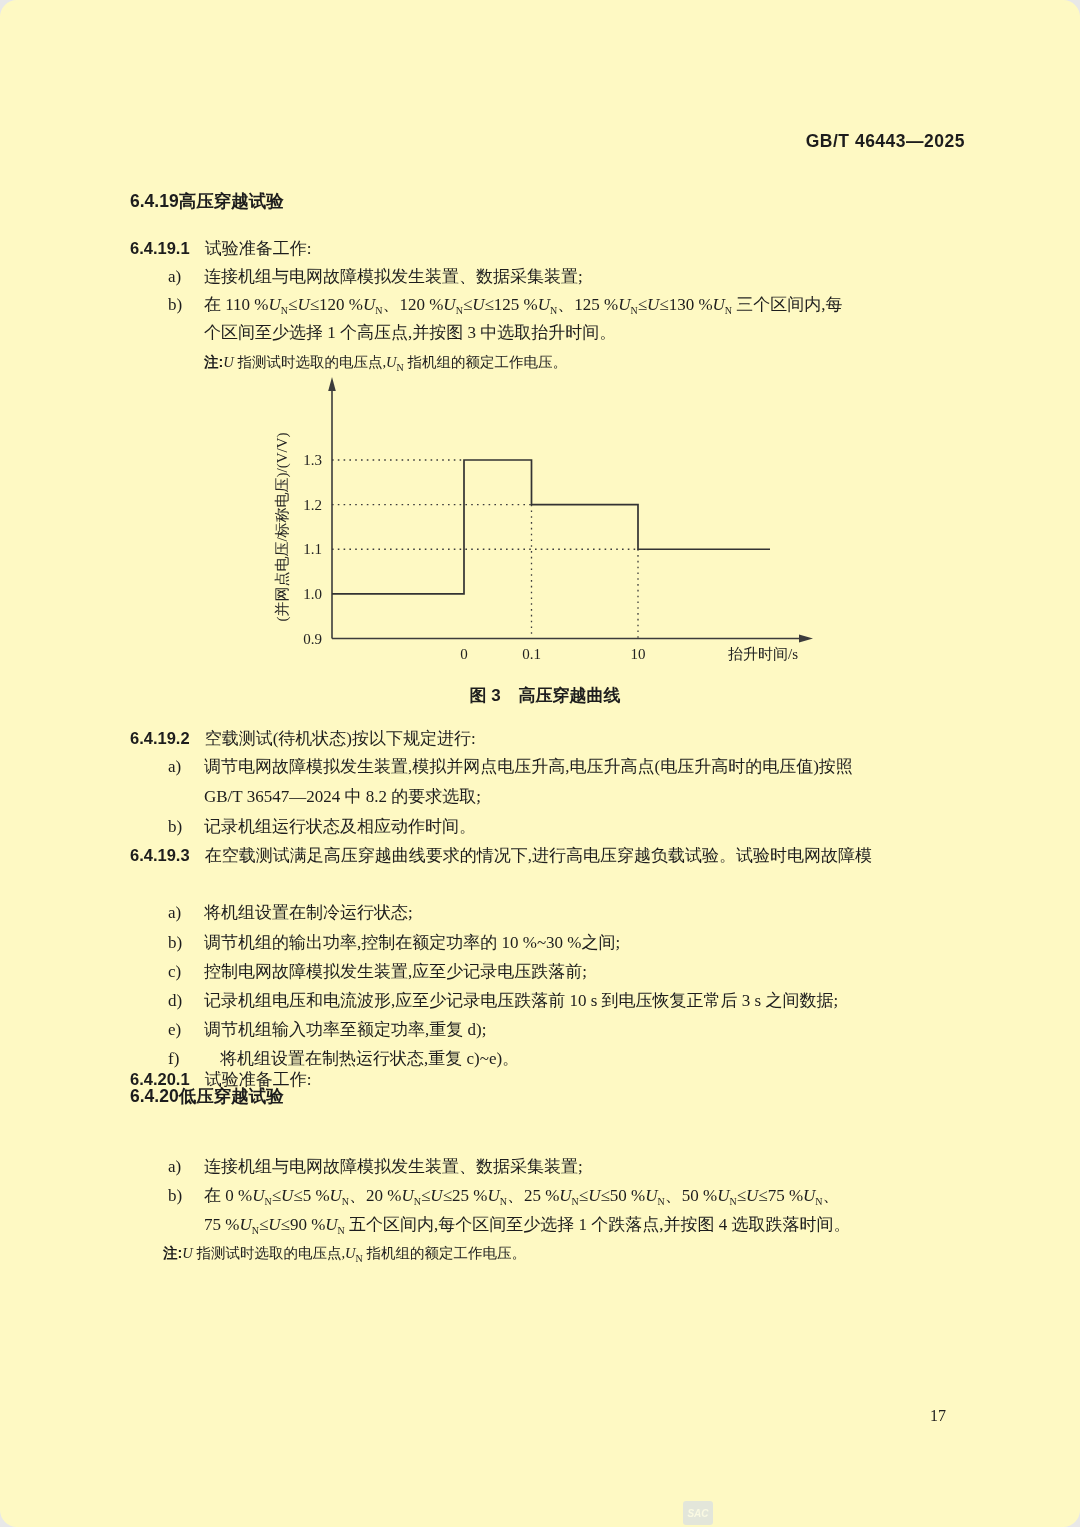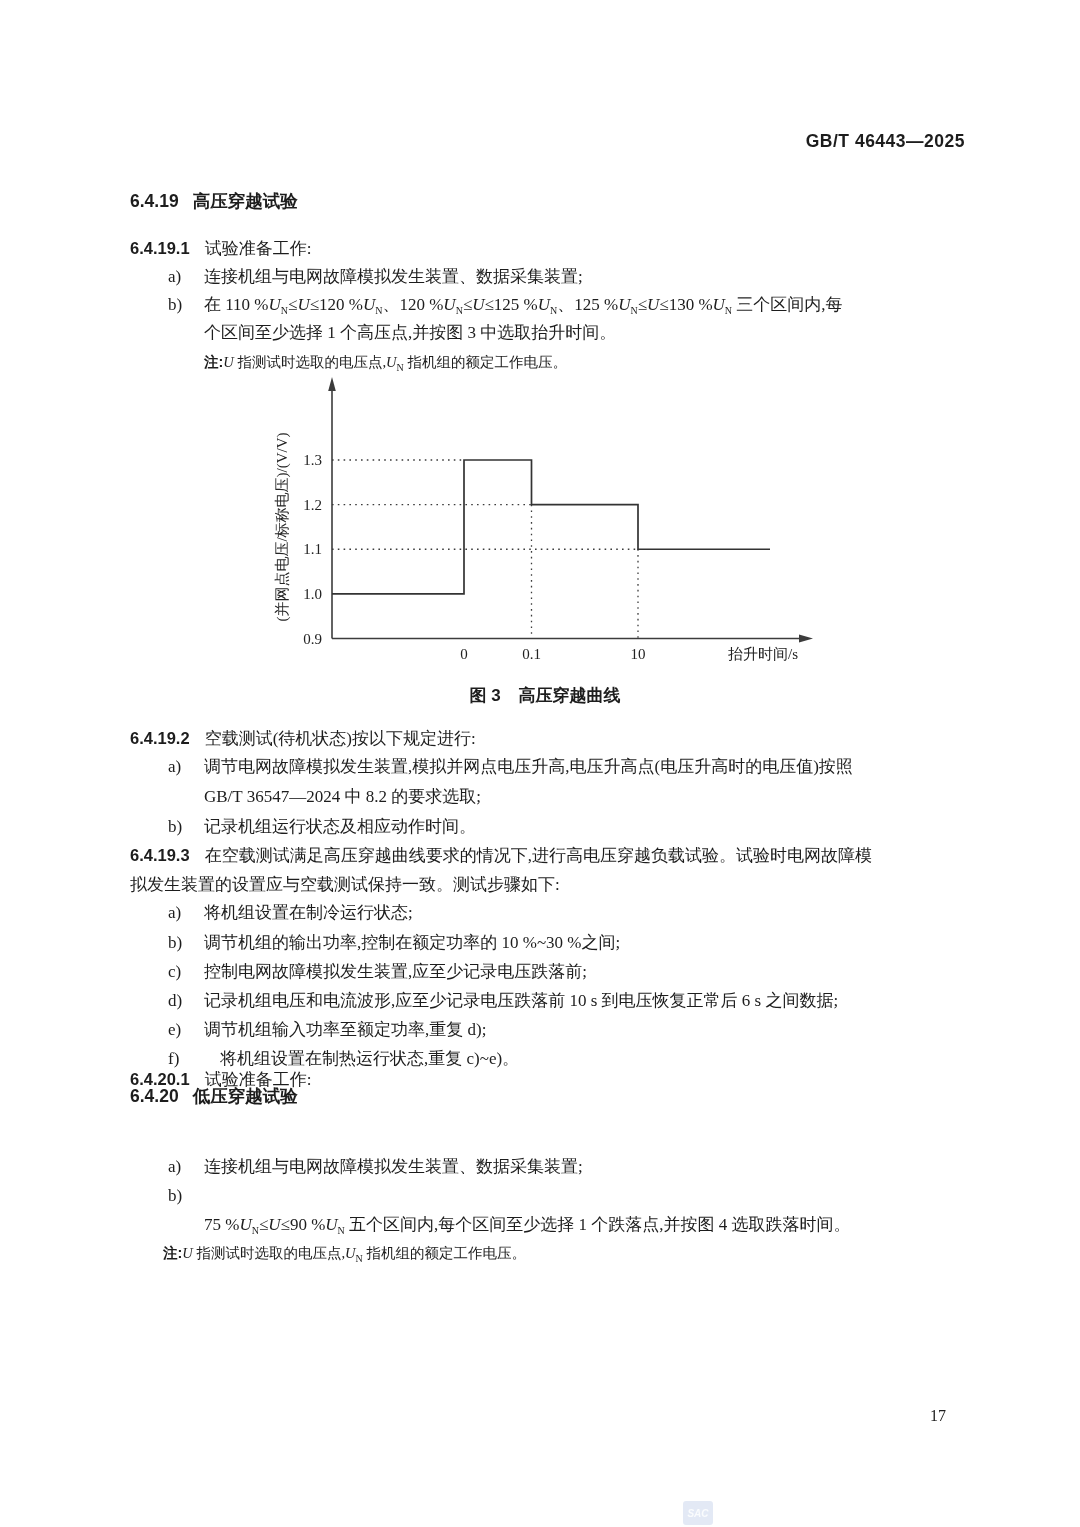--- a/index.html
+++ b/index.html
@@ -1,21 +1,21 @@
 <!DOCTYPE html>
 <html lang="zh"><head>
 <meta charset="utf-8">
 <style>
   html,body{margin:0;padding:0;background:#e8e8e8;}
-  .page{position:relative;width:1080px;height:1527px;background:#ffffff;overflow:hidden;
-        color:#1d1d1d;font-family:"Liberation Serif","DejaVu Serif",serif;}
+  .page{position:relative;width:1080px;height:1527px;background:#fef9c3;overflow:hidden;
+        color:#1d1d1d;font-family:"Liberation Serif","DejaVu Serif",serif;border-radius:17px;}
   .t{position:absolute;white-space:nowrap;font-size:17px;line-height:20px;}
   .hsec{font-family:"Liberation Sans","DejaVu Sans",sans-serif;font-weight:bold;font-size:17.5px;}
   .num{font-family:"Liberation Sans","DejaVu Sans",sans-serif;font-weight:bold;font-size:16.5px;margin-right:15px;}
-  .hnum{margin-right:14px;}
+  .hnum{}
   .note{font-size:14.5px;}
   .notelbl{font-family:"Liberation Sans","DejaVu Sans",sans-serif;font-weight:bold;font-size:14.5px;}
   .hdr{font-family:"Liberation Sans","DejaVu Sans",sans-serif;font-weight:bold;font-size:17.5px;letter-spacing:.5px;}
   .caption{left:130px;width:830px;text-align:center;font-family:"Liberation Sans","DejaVu Sans",sans-serif;
            font-weight:bold;font-size:17px;}
   .caption .gap{display:inline-block;width:18px;}
   i{font-style:italic;}
   sub{font-size:10px;line-height:0;}
   .pageno{font-size:16px;}
   .wm{position:absolute;left:683px;top:1501px;width:30px;height:24px;background:#cdd8ee;opacity:.55;
@@ -88,45 +88,45 @@
   </div>
   <div class="t" style="left:168px;top:757px;">a)</div>
   <div class="t" style="left:204px;top:757px;">调节电网故障模拟发生装置,模拟并网点电压升高,电压升高点(电压升高时的电压值)按照</div>
   <div class="t" style="left:204px;top:787px;">GB/T 36547—2024 中 8.2 的要求选取;</div>
   <div class="t" style="left:168px;top:817px;">b)</div>
   <div class="t" style="left:204px;top:817px;">记录机组运行状态及相应动作时间。</div>
 
   <div class="t" style="left:130px;top:845px;">
     <span class="num">6.4.19.3</span><span>在空载测试满足高压穿越曲线要求的情况下,进行高电压穿越负载试验。试验时电网故障模</span>
   </div>
-  <div class="t" style="left:130px;top:875px;">拟发生装置的设置应与空载测试保持一致。测试步骤如下:</div>
 
   <div class="t" style="left:168px;top:903px;">a)</div>
   <div class="t" style="left:204px;top:903px;">将机组设置在制冷运行状态;</div>
   <div class="t" style="left:168px;top:933px;">b)</div>
   <div class="t" style="left:204px;top:933px;">调节机组的输出功率,控制在额定功率的 10 %~30 %之间;</div>
   <div class="t" style="left:168px;top:962px;">c)</div>
   <div class="t" style="left:204px;top:962px;">控制电网故障模拟发生装置,应至少记录电压跌落前;</div>
   <div class="t" style="left:168px;top:991px;">d)</div>
-  <div class="t" style="left:204px;top:991px;">记录机组电压和电流波形,应至少记录电压跌落前 10 s 到电压恢复正常后 6 s 之间数据;</div>
+  <div class="t" style="left:204px;top:991px;">记录机组电压和电流波形,应至少记录电压跌落前 10 s 到电压恢复正常后 3 s 之间数据;</div>
   <div class="t" style="left:168px;top:1020px;">e)</div>
   <div class="t" style="left:204px;top:1020px;">调节机组输入功率至额定功率,重复 d);</div>
   <div class="t" style="left:168px;top:1049px;">f)</div>
   <div class="t" style="left:204px;top:1049px;margin-left:16px;">将机组设置在制热运行状态,重复 c)~e)。</div>
 
   <div class="t hsec" style="left:130px;top:1086px;">
     <span class="hnum">6.4.20</span><span>低压穿越试验</span>
   </div>
 
   <div class="t" style="left:130px;top:1069px;">
     <span class="num">6.4.20.1</span><span>试验准备工作:</span>
   </div>
   <div class="t" style="left:168px;top:1157px;">a)</div>
   <div class="t" style="left:204px;top:1157px;">连接机组与电网故障模拟发生装置、数据采集装置;</div>
   <div class="t" style="left:168px;top:1186px;">b)</div>
+  <div class="t" style="left:204px;top:1186px;">在 0 %<i>U</i><sub>N</sub>≤<i>U</i>≤5 %<i>U</i><sub>N</sub>、20 %<i>U</i><sub>N</sub>≤<i>U</i>≤25 %<i>U</i><sub>N</sub>、25 %<i>U</i><sub>N</sub>≤<i>U</i>≤50 %<i>U</i><sub>N</sub>、50 %<i>U</i><sub>N</sub>≤<i>U</i>≤75 %<i>U</i><sub>N</sub>、</div>
   <div class="t" style="left:204px;top:1215px;">75 %<i>U</i><sub>N</sub>≤<i>U</i>≤90 %<i>U</i><sub>N</sub> 五个区间内,每个区间至少选择 1 个跌落点,并按图 4 选取跌落时间。</div>
   <div class="t note" style="left:163px;top:1243px;">
     <span class="notelbl">注:</span><span><i>U</i> 指测试时选取的电压点,<i>U</i><sub>N</sub> 指机组的额定工作电压。</span>
   </div>
 
   <div class="t pageno" style="left:922px;top:1406px;margin-left:8px;">17</div>
   <div class="wm">SAC</div>
 
 </div>
 

